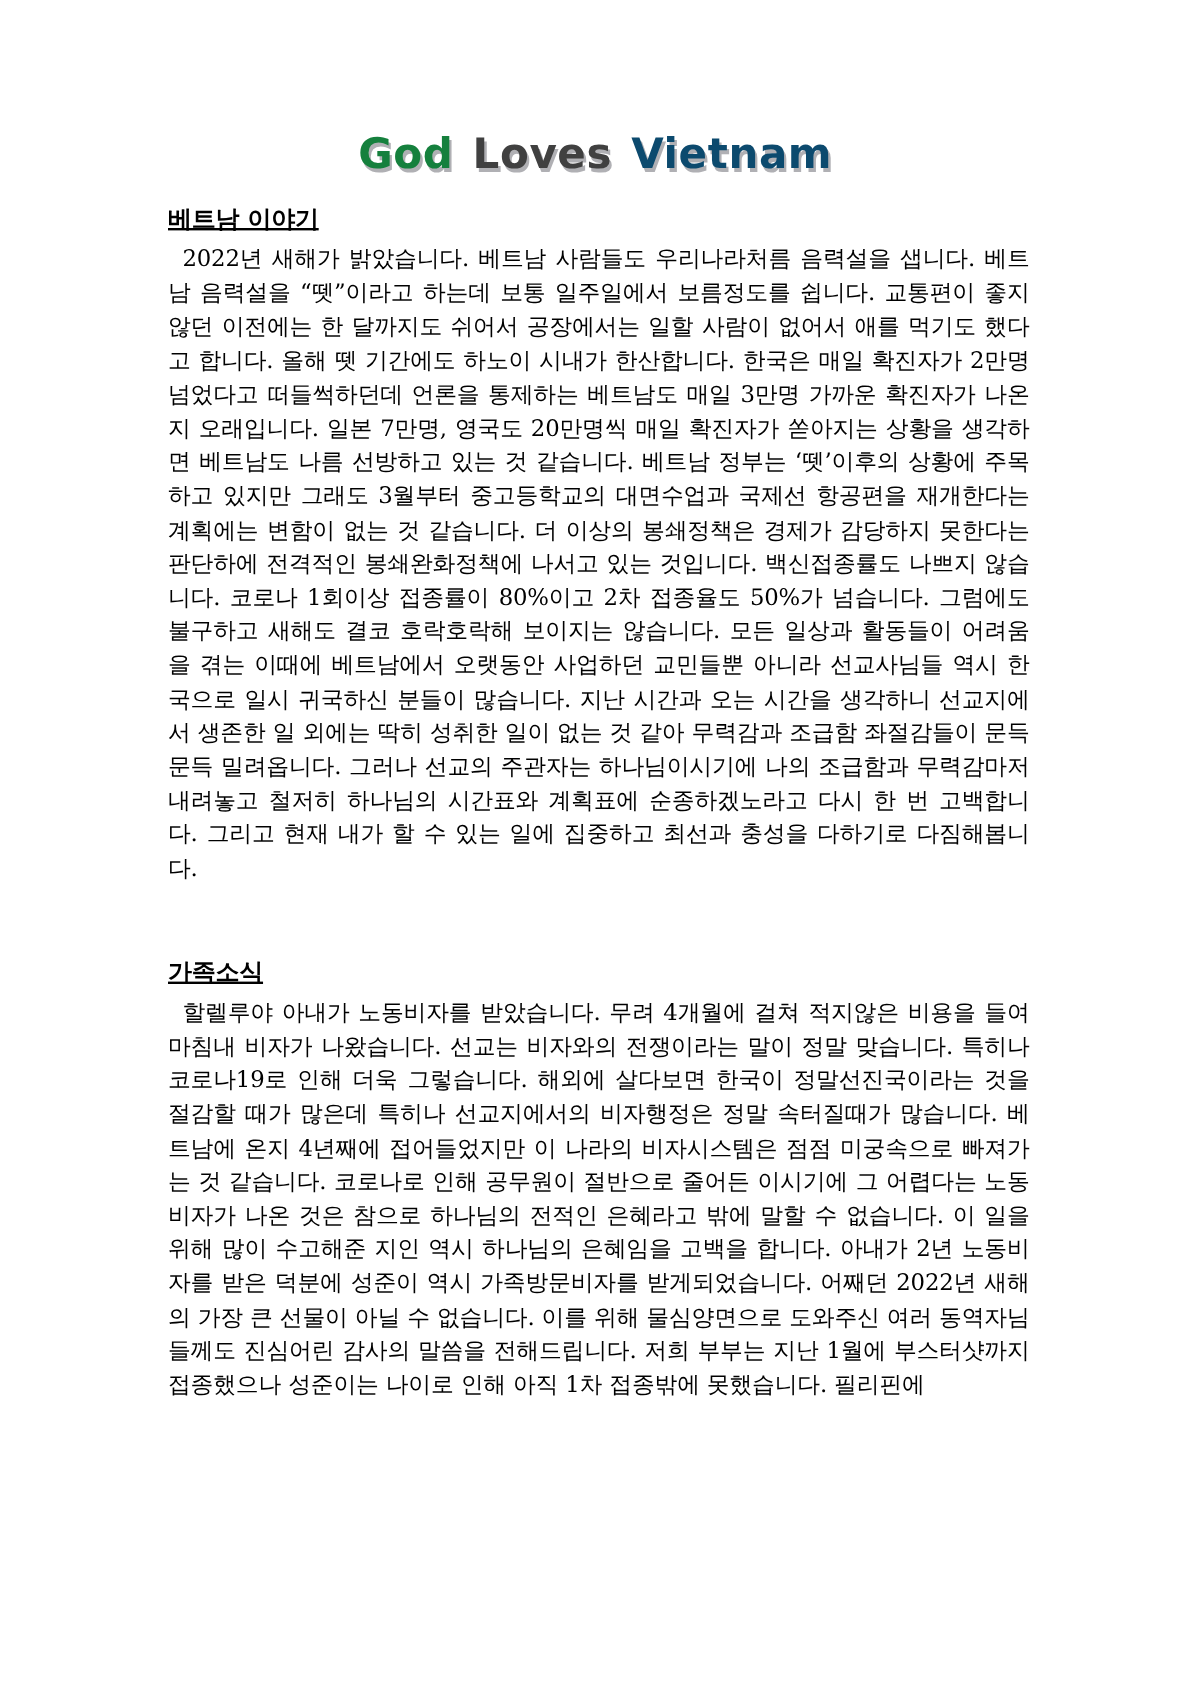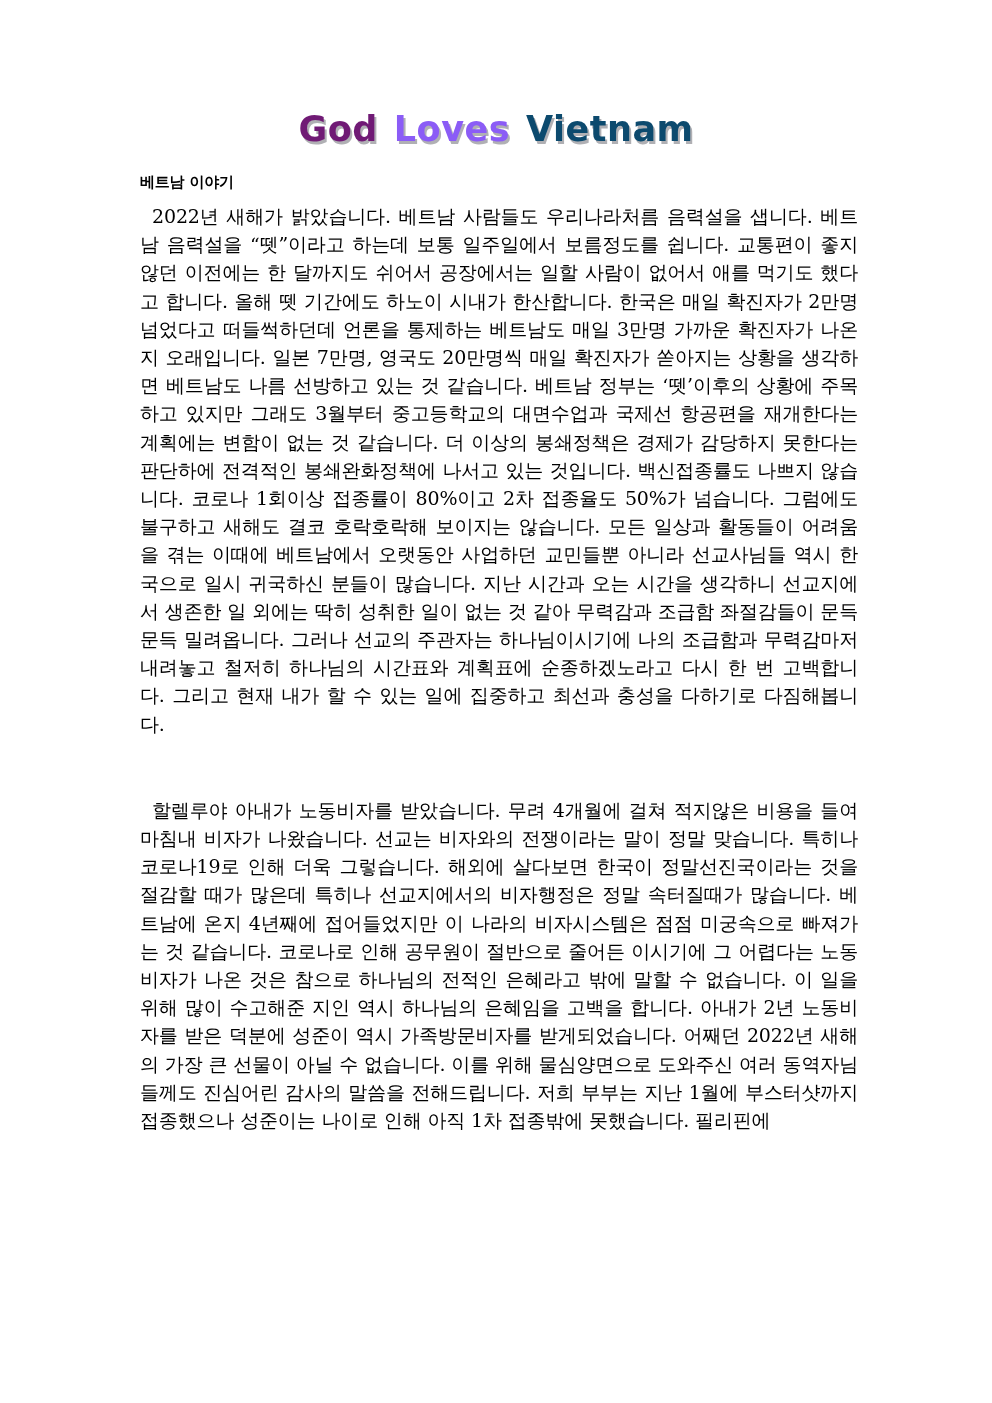--- a/index.html
+++ b/index.html
@@ -37,39 +37,40 @@
     letter-spacing: 0.5px;
     line-height: 1.1;
     white-space: nowrap;
   }
   .title-word {
     text-shadow: 2px 3px 0 rgba(150,150,155,0.75);
   }
   .title-word + .title-word {
     margin-left: 16px;
   }
-  .tw-god    { color: #701a75; }
-  .tw-loves  { color: #8b5cf6; margin-top: 48px; }
+  .tw-god    { color: #15803d; }
+  .tw-loves  { color: #404040; margin-top: 48px; }
   .tw-viet   { color: #0c4a6e; }
 
   
   .content {
     position: absolute;
     left: 140px;
     top: 168px;
     width: 718px;
   }
 
   .section-heading {
     font-family: "DejaVu Serif", "Liberation Serif", serif;
     font-weight: bold;
-    font-size: 15px;
+    font-size: 20px;
     line-height: 28px;
     margin: 0 0 6px 0;
     letter-spacing: -0.2px;
+    text-decoration: underline;
   }
 
   .body-par {
     margin: 0;
     font-size: 19px;
     line-height: 28.2px;
     text-align: justify;
     text-justify: inter-character;
     letter-spacing: -0.15px;
     word-break: break-all;
@@ -89,17 +90,18 @@
     <span class="title-word tw-god">God</span><span class="title-word tw-loves">Loves</span><span class="title-word tw-viet">Vietnam</span>
   </div>
 
   <div class="content">
 
     <h2 class="section-heading">베트남 이야기</h2>
     <p class="body-par"> 2022년 새해가 밝았습니다. 베트남 사람들도 우리나라처름 음력설을 샙니다. 베트남 음력설을 “뗏”이라고 하는데 보통 일주일에서 보름정도를 쉽니다. 교통편이 좋지 않던 이전에는 한 달까지도 쉬어서 공장에서는 일할 사람이 없어서 애를 먹기도 했다고 합니다. 올해 뗏 기간에도 하노이 시내가 한산합니다. 한국은 매일 확진자가 2만명 넘었다고 떠들썩하던데 언론을 통제하는 베트남도 매일 3만명 가까운 확진자가 나온지 오래입니다. 일본 7만명, 영국도 20만명씩 매일 확진자가 쏟아지는 상황을 생각하면 베트남도 나름 선방하고 있는 것 같습니다. 베트남 정부는 ‘뗏’이후의 상황에 주목하고 있지만 그래도 3월부터 중고등학교의 대면수업과 국제선 항공편을 재개한다는 계획에는 변함이 없는 것 같습니다. 더 이상의 봉쇄정책은 경제가 감당하지 못한다는 판단하에 전격적인 봉쇄완화정책에 나서고 있는 것입니다. 백신접종률도 나쁘지 않습니다.  코로나 1회이상 접종률이 80%이고 2차 접종율도 50%가 넘습니다. 그럼에도 불구하고 새해도 결코 호락호락해 보이지는 않습니다. 모든 일상과 활동들이 어려움을 겪는 이때에 베트남에서 오랫동안 사업하던 교민들뿐 아니라 선교사님들 역시 한국으로 일시 귀국하신 분들이 많습니다. 지난 시간과 오는 시간을 생각하니 선교지에서 생존한 일 외에는 딱히 성취한 일이 없는 것 같아 무력감과 조급함 좌절감들이 문득문득 밀려옵니다. 그러나 선교의 주관자는 하나님이시기에 나의 조급함과 무력감마저 내려놓고 철저히 하나님의 시간표와 계획표에 순종하겠노라고 다시 한 번 고백합니다. 그리고 현재 내가 할 수 있는 일에 집중하고 최선과 충성을 다하기로 다짐해봅니다.</p>
 
     <div class="par-gap"></div>
 
+    <h2 class="section-heading">가족소식</h2>
     <p class="body-par"> 할렐루야 아내가 노동비자를 받았습니다. 무려 4개월에 걸쳐 적지않은 비용을 들여 마침내 비자가 나왔습니다. 선교는 비자와의 전쟁이라는 말이 정말 맞습니다. 특히나 코로나19로 인해 더욱 그렇습니다. 해외에 살다보면 한국이 정말선진국이라는 것을 절감할 때가 많은데 특히나 선교지에서의 비자행정은 정말 속터질때가 많습니다. 베트남에 온지 4년째에 접어들었지만 이 나라의 비자시스템은 점점 미궁속으로 빠져가는 것 같습니다. 코로나로 인해 공무원이 절반으로 줄어든 이시기에 그 어렵다는 노동비자가 나온 것은 참으로 하나님의 전적인 은혜라고 밖에 말할 수 없습니다. 이 일을 위해 많이 수고해준 지인 역시 하나님의 은혜임을 고백을 합니다. 아내가 2년 노동비자를 받은 덕분에 성준이 역시 가족방문비자를 받게되었습니다. 어째던 2022년 새해의 가장 큰 선물이 아닐 수 없습니다. 이를 위해 물심양면으로 도와주신 여러 동역자님들께도 진심어린 감사의 말씀을 전해드립니다. 저희 부부는 지난 1월에 부스터샷까지 접종했으나 성준이는 나이로 인해 아직 1차 접종밖에 못했습니다. 필리핀에</p>
 
   </div>
 
 </div>
 
 </body></html>

